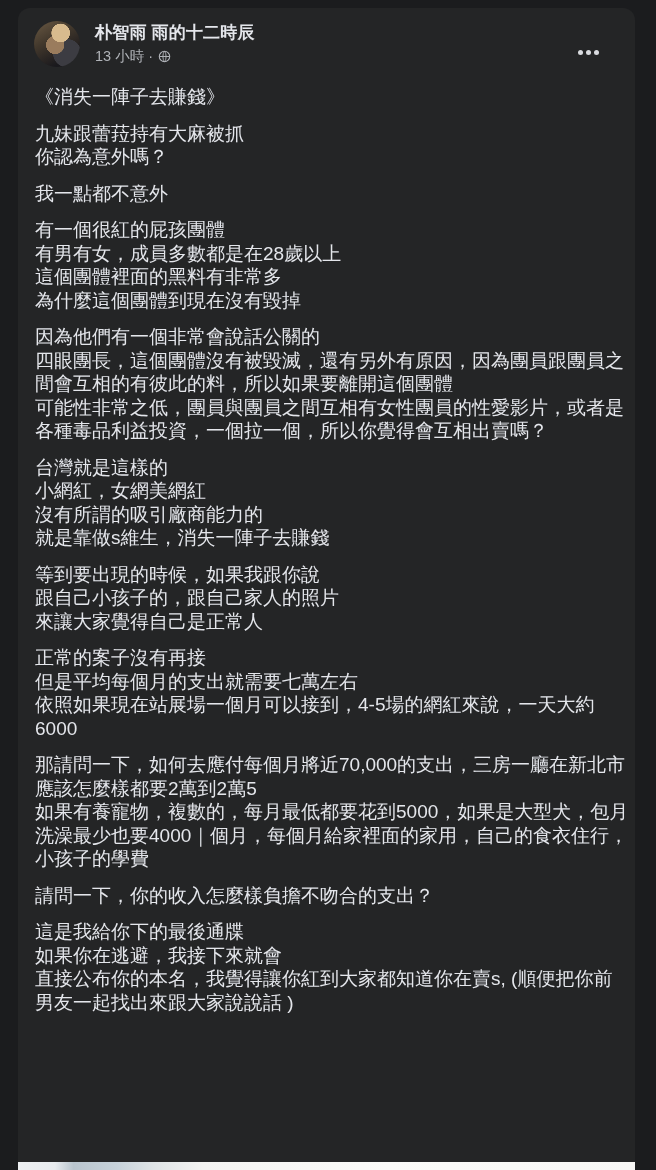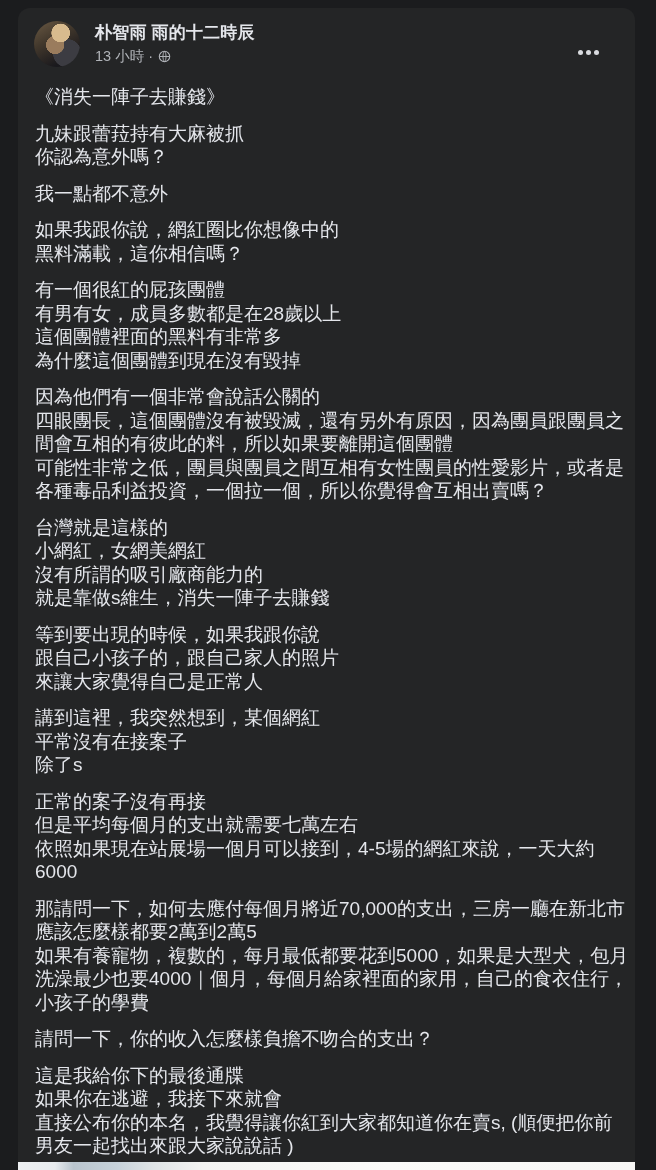--- a/index.html
+++ b/index.html
@@ -114,41 +114,36 @@
         <i></i>
         <i></i>
       </div>
     </div>
 
     <div class="post-body">
         <p>《消失一陣子去賺錢》</p>
         <p>九妹跟蕾菈持有大麻被抓
 你認為意外嗎？</p>
         <p>我一點都不意外</p>
-        <p>如果我跟你說，網紅圈比你想像中的
-黑料滿載，這你相信嗎？</p>
         <p>有一個很紅的屁孩團體
 有男有女，成員多數都是在28歲以上
 這個團體裡面的黑料有非常多
 為什麼這個團體到現在沒有毀掉</p>
         <p>因為他們有一個非常會說話公關的
 四眼團長，這個團體沒有被毀滅，還有另外有原因，因為團員跟團員之
 間會互相的有彼此的料，所以如果要離開這個團體
 可能性非常之低，團員與團員之間互相有女性團員的性愛影片，或者是
 各種毒品利益投資，一個拉一個，所以你覺得會互相出賣嗎？</p>
         <p>台灣就是這樣的
 小網紅，女網美網紅
 沒有所謂的吸引廠商能力的
 就是靠做s維生，消失一陣子去賺錢</p>
         <p>等到要出現的時候，如果我跟你說
 跟自己小孩子的，跟自己家人的照片
 來讓大家覺得自己是正常人</p>
-        <p>講到這裡，我突然想到，某個網紅
-平常沒有在接案子
-除了s</p>
         <p>正常的案子沒有再接
 但是平均每個月的支出就需要七萬左右
 依照如果現在站展場一個月可以接到，4-5場的網紅來說，一天大約
 6000</p>
         <p>那請問一下，如何去應付每個月將近70,000的支出，三房一廳在新北市
 應該怎麼樣都要2萬到2萬5
 如果有養寵物，複數的，每月最低都要花到5000，如果是大型犬，包月
 洗澡最少也要4000｜個月，每個月給家裡面的家用，自己的食衣住行，
 小孩子的學費</p>
         <p>請問一下，你的收入怎麼樣負擔不吻合的支出？</p>

